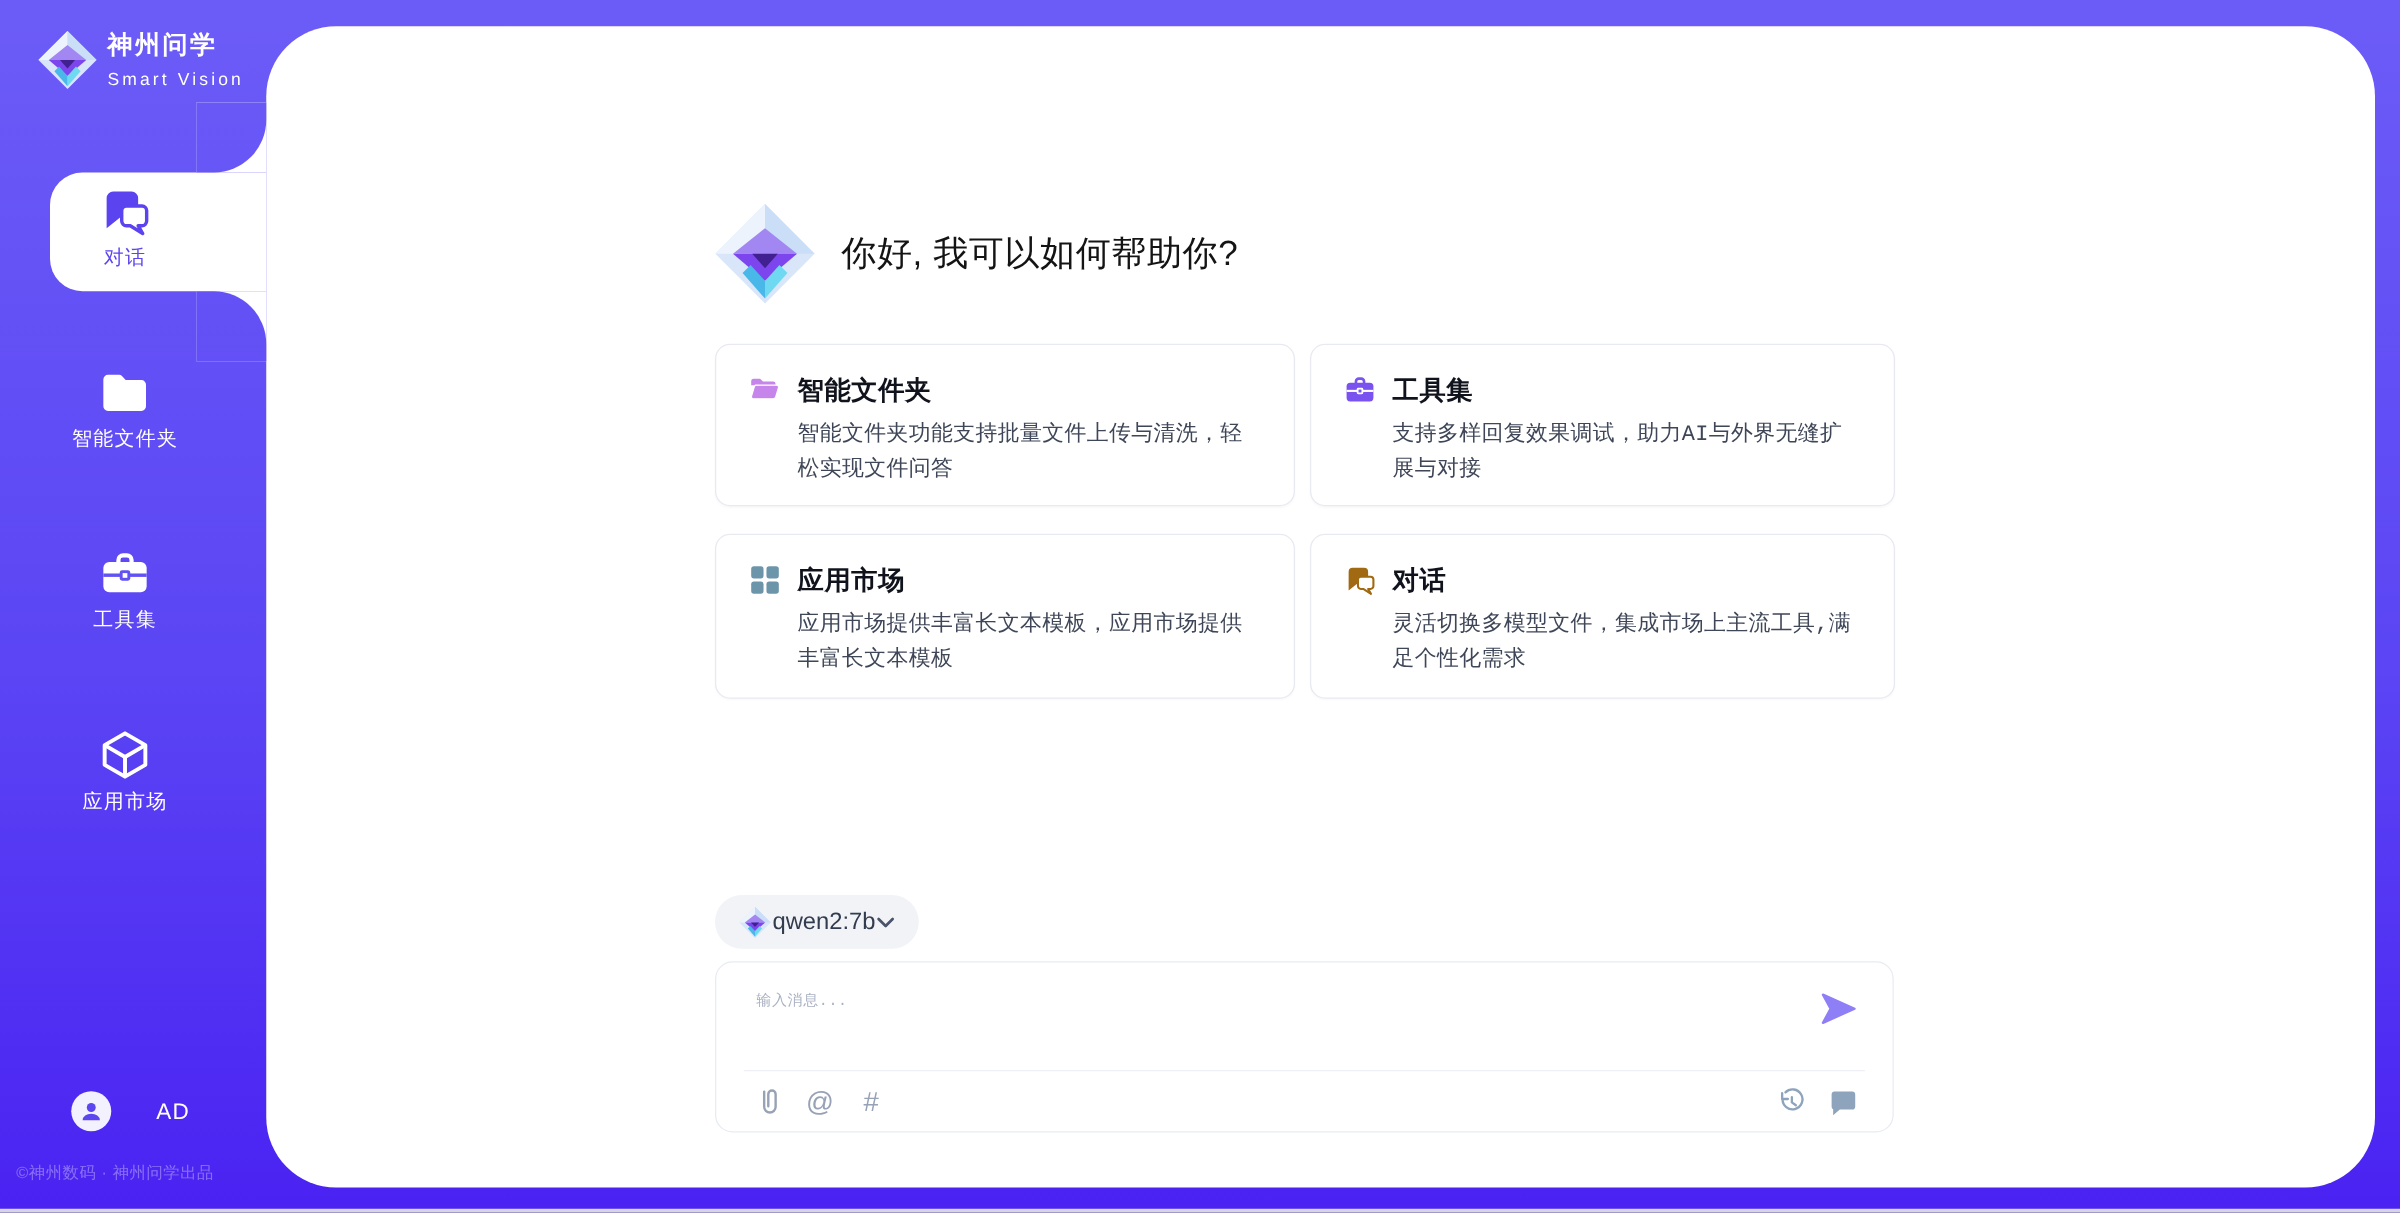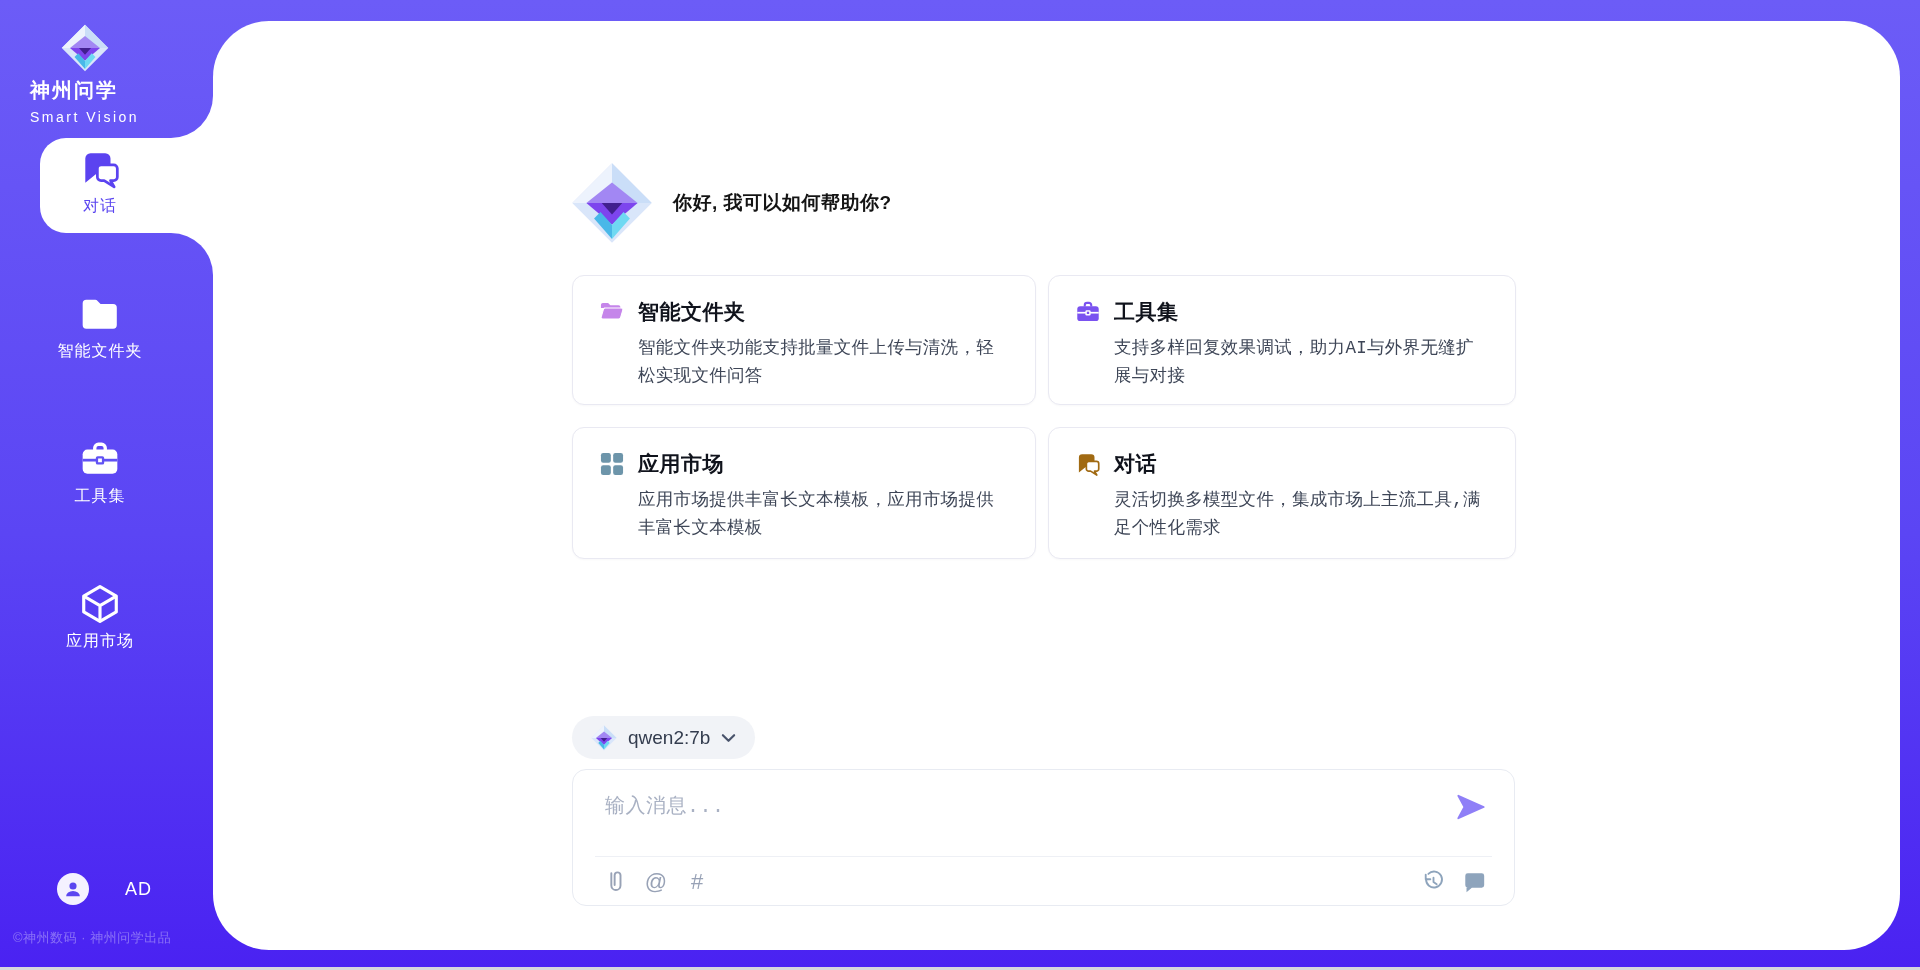--- a/index.html
+++ b/index.html
@@ -8,21 +8,21 @@
     position:relative;width:1920px;height:970px;overflow:hidden;
     font-family:"Liberation Sans","DejaVu Sans",sans-serif;
     background:linear-gradient(180deg,#6c5cf7 0%,#5b45f4 55%,#4a22f2 100%);
   }
   
   .main{
     position:absolute;left:213px;top:21px;right:20px;bottom:20px;
     background:#fff;border-radius:56px;
   }
   
-  .brand{position:absolute;left:30px;top:24px;display:flex;align-items:center;gap:8px;flex-direction:column;}
+  .brand{position:absolute;left:30px;top:24px;display:flex;align-items:center;gap:8px;}
   .brand-gem{width:48px;height:48px;}
   .brand-name{color:#fff;font-size:20px;font-weight:700;letter-spacing:2px;line-height:1;}
   .brand-sub{color:#fff;font-size:14px;letter-spacing:2.5px;margin-top:10px;line-height:1;}
   .nav-item{
     position:absolute;left:0;width:200px;height:95px;cursor:pointer;
   }
   .nav-icon{position:absolute;left:79px;top:10px;width:42px;height:42px;color:#fff;}
   .nav-label{
     position:absolute;top:58px;left:0;width:200px;text-align:center;
     color:#fff;font-size:16px;letter-spacing:1px;
@@ -42,54 +42,54 @@
   .fillet.bot{top:233px;} .fillet.bot::after{border-top-right-radius:42px;background-position:0 -233px;}
   .nav-item.active .nav-icon{color:#5b43f0;}
   .nav-item.active .nav-label{color:#5b46f0;font-weight:500;}
   .user{position:absolute;left:57px;top:873px;display:flex;align-items:center;gap:36px;cursor:pointer;}
   .avatar{width:32px;height:32px;border-radius:50%;background:#f4f1ff;display:flex;align-items:center;justify-content:center;}
   .user-name{color:#fff;font-size:18px;letter-spacing:1px;}
   .side-footer{position:absolute;left:13px;top:929px;color:rgba(255,255,255,.34);font-size:13px;letter-spacing:.5px;}
   
   .greet{position:absolute;left:358px;top:141px;display:flex;align-items:center;}
   .greet-gem{width:82px;height:82px;}
-  .greet-title{margin-left:20px;font-size:19px;font-weight:700;color:#141414;letter-spacing:.5px;}
+  .greet-title{margin-left:20px;font-size:28px;font-weight:400;color:#141414;letter-spacing:.5px;}
   
   .cards{
     position:absolute;left:359px;top:254px;
     display:grid;grid-template-columns:464px 468px;grid-template-rows:130px 132px;
     column-gap:12px;row-gap:22px;
   }
   .card{
     background:#fff;border:1px solid #e9e9f2;border-radius:12px;
     padding:22px 24px 0 26px;cursor:pointer;box-shadow:0 1px 2px rgba(20,20,60,.03);
   }
   .card-head{display:flex;align-items:center;gap:13px;}
   .card-icon{width:26px;height:26px;flex:0 0 auto;}
   .card-title{font-size:21px;font-weight:700;color:#10131c;letter-spacing:.5px;}
   .card-desc{
     margin:9px 0 0 39px;font-size:17.5px;line-height:1.58;color:#3e4657;letter-spacing:.3px;font-family:Liberation Mono, monospace;
   }
   
   .model-pill{
     position:absolute;left:359px;top:695px;height:43px;border-radius:22px;
-    background:#f1f3f7;display:inline-flex;align-items:center;gap:11px;
+    background:#f1f3f7;display:inline-flex;align-items:center;gap:1px;
     padding:0 19px;cursor:pointer;
   }
   .model-gem{width:26px;height:26px;}
   .model-name{font-size:19px;color:#333c4e;}
   
   .composer{
     position:absolute;left:359px;top:748px;width:943px;height:137px;
     background:#fff;border:1.5px solid #e8ebf2;border-radius:14px;
   }
   .composer textarea{
     position:absolute;left:30px;top:20px;width:830px;height:56px;
     border:none;outline:none;resize:none;background:transparent;
-    font-family:Liberation Mono, monospace;font-size:20px;color:#333;letter-spacing:.5px;
+    font-family:Liberation Mono, monospace;font-size:12px;color:#333;letter-spacing:.5px;
   }
   .composer textarea::placeholder{color:#a9b1c3;}
   .send-btn{position:absolute;right:28px;top:22px;width:30px;height:30px;cursor:pointer;}
   .comp-divider{position:absolute;left:22px;right:22px;top:86px;height:1px;background:#eef0f5;}
   .comp-tools{position:absolute;left:30px;top:99px;display:flex;align-items:center;gap:17px;color:#98a2b6;}
   .comp-tools .tbtn{width:24px;height:26px;cursor:pointer;display:flex;align-items:center;justify-content:center;}
   .glyph-btn{font-size:22px;line-height:1;color:#98a2b6;font-weight:400;}
   .comp-right{position:absolute;right:28px;top:100px;display:flex;align-items:center;gap:16px;color:#8ea4bc;}
   .comp-right .tbtn{width:24px;height:24px;cursor:pointer;}
   .bottom-edge{position:absolute;left:0;right:0;bottom:0;height:3px;background:#d6d7dd;}

